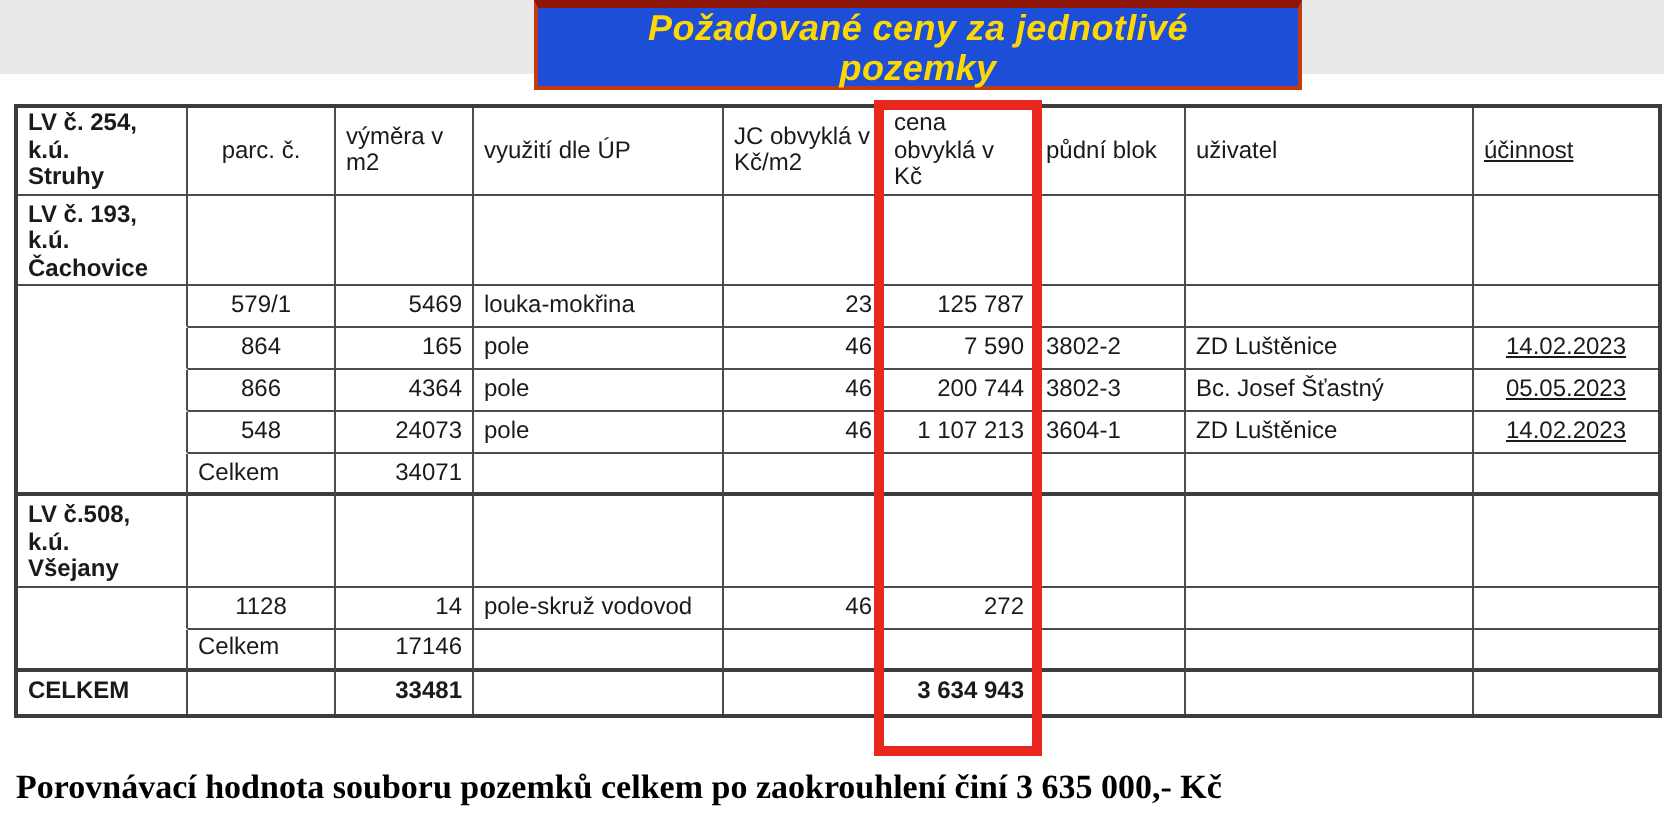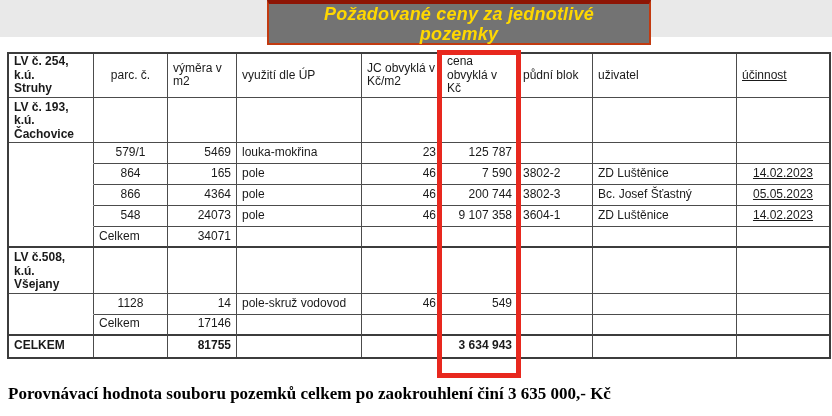--- a/index.html
+++ b/index.html
@@ -53,21 +53,21 @@
     position: absolute; left: 8px; top: 384px; width: 700px;
     font-family: "Liberation Serif", serif; font-weight: bold;
     font-size: 17px; color: #000000;
   }
 </style>
 </head>
 <body>
 
 <div class="top-band" style="background: rgb(233, 233, 233);"></div>
 
-<div class="title-banner" style="background: #737373;">
+<div class="title-banner" style="background: #1d4ed8;">
   <div class="title-text" style="color: rgb(255, 216, 0);">Požadované ceny za jednotlivé
 pozemky</div>
 </div>
 
 <div class="table-wrap">
   <table class="parcels">
     <colgroup>
       <col style="width:85px">
         <col style="width:74px">
         <col style="width:69px">
@@ -138,21 +138,21 @@
           <td class="c7">3802-3</td>
           <td class="c8">Bc. Josef Šťastný</td>
           <td class="c9">05.05.2023</td>
         </tr>
         <tr class="data">
           <td class="c1 c1-open"></td>
           <td class="c2">548</td>
           <td class="c3">24073</td>
           <td class="c4">pole</td>
           <td class="c5">46</td>
-          <td class="c6">9 107 358</td>
+          <td class="c6">1 107 213</td>
           <td class="c7">3604-1</td>
           <td class="c8">ZD Luštěnice</td>
           <td class="c9">14.02.2023</td>
         </tr>
         <tr class="subtotal pre-thick">
           <td class="c1"></td>
           <td class="c2">Celkem</td>
           <td class="c3">34071</td>
           <td class="c4"></td>
           <td class="c5"></td>
@@ -172,40 +172,40 @@
           <td class="c7"></td>
           <td class="c8"></td>
           <td class="c9"></td>
         </tr>
         <tr class="data">
           <td class="c1 c1-open"></td>
           <td class="c2">1128</td>
           <td class="c3">14</td>
           <td class="c4">pole-skruž vodovod</td>
           <td class="c5">46</td>
-          <td class="c6">549</td>
+          <td class="c6">272</td>
           <td class="c7"></td>
           <td class="c8"></td>
           <td class="c9"></td>
         </tr>
         <tr class="subtotal pre-thick">
           <td class="c1"></td>
           <td class="c2">Celkem</td>
           <td class="c3">17146</td>
           <td class="c4"></td>
           <td class="c5"></td>
           <td class="c6"></td>
           <td class="c7"></td>
           <td class="c8"></td>
           <td class="c9"></td>
         </tr>
         <tr class="total">
           <td class="c1">CELKEM</td>
           <td class="c2"></td>
-          <td class="c3">81755</td>
+          <td class="c3">33481</td>
           <td class="c4"></td>
           <td class="c5"></td>
           <td class="c6">3 634 943</td>
           <td class="c7"></td>
           <td class="c8"></td>
           <td class="c9"></td>
         </tr>
       </tbody>
   </table>
 </div>

